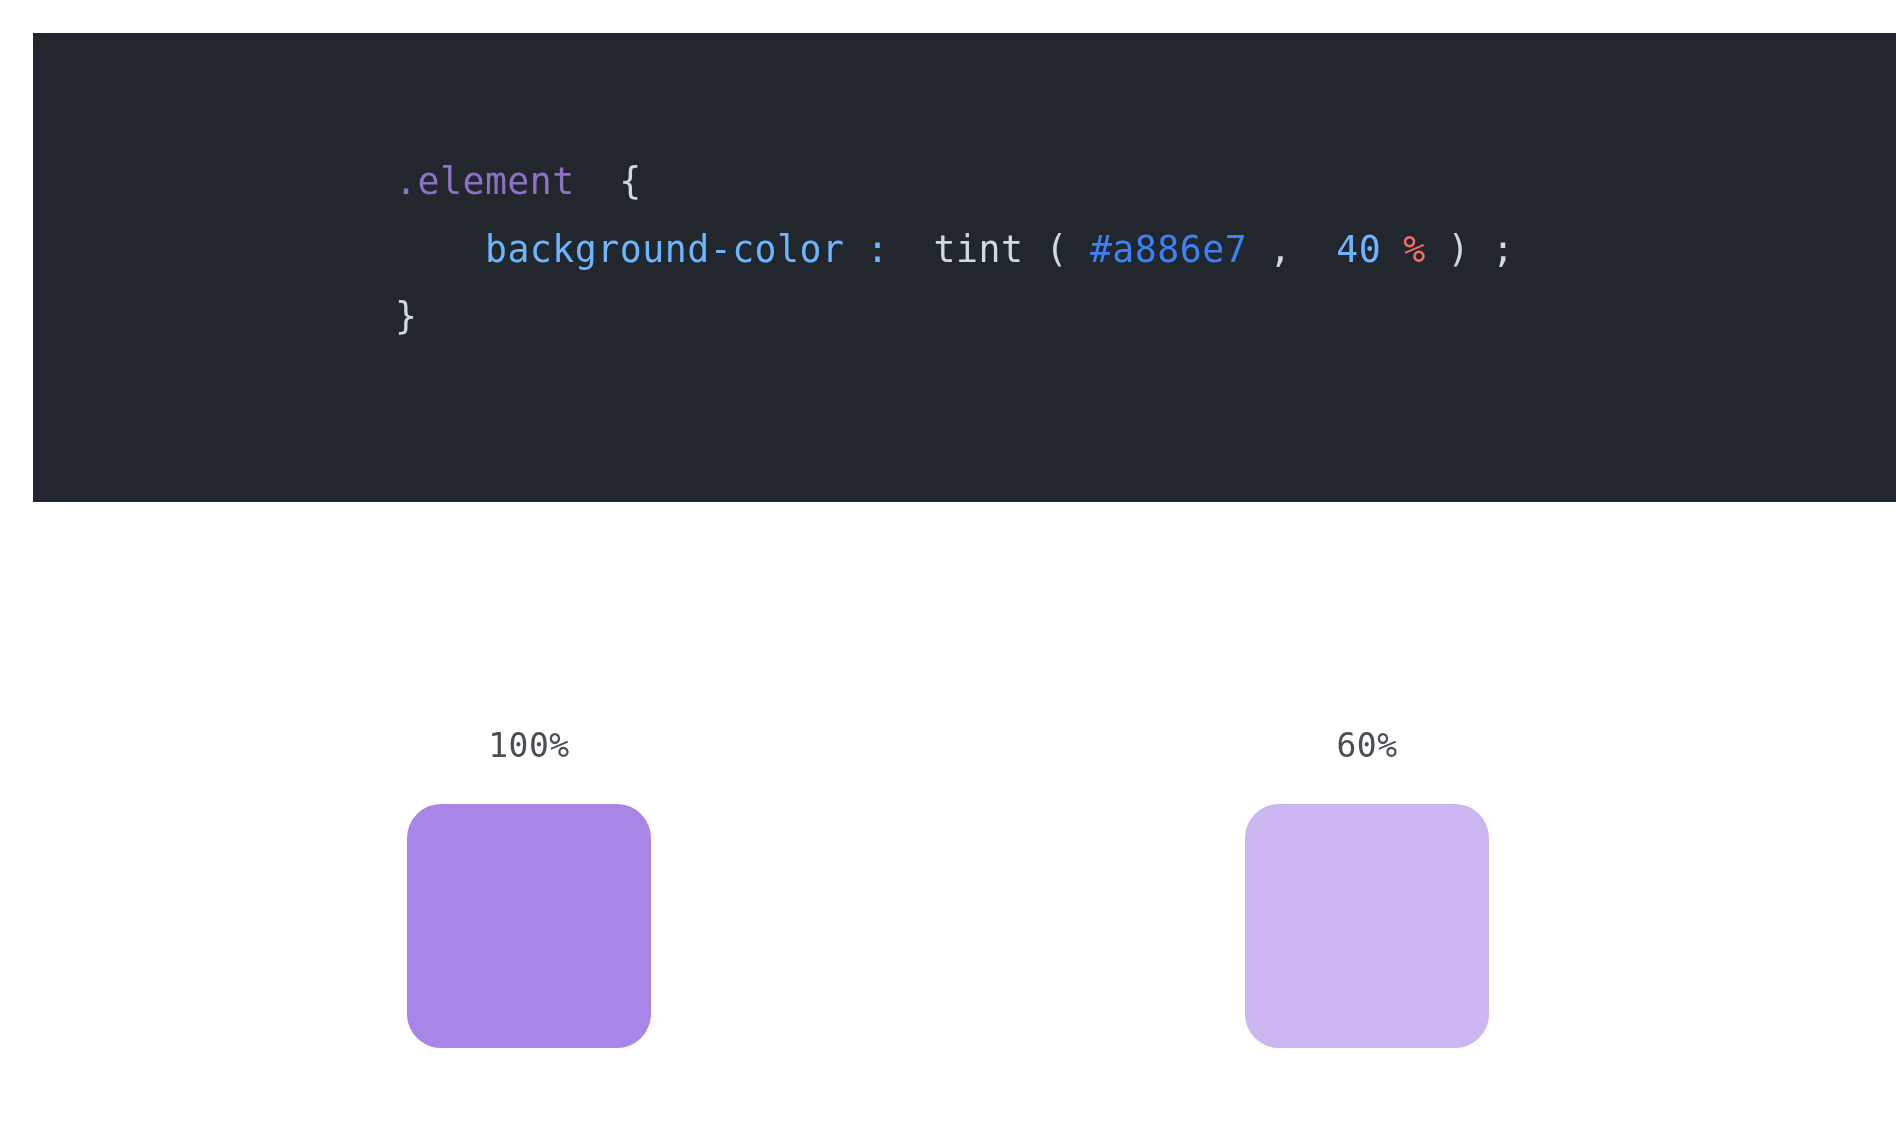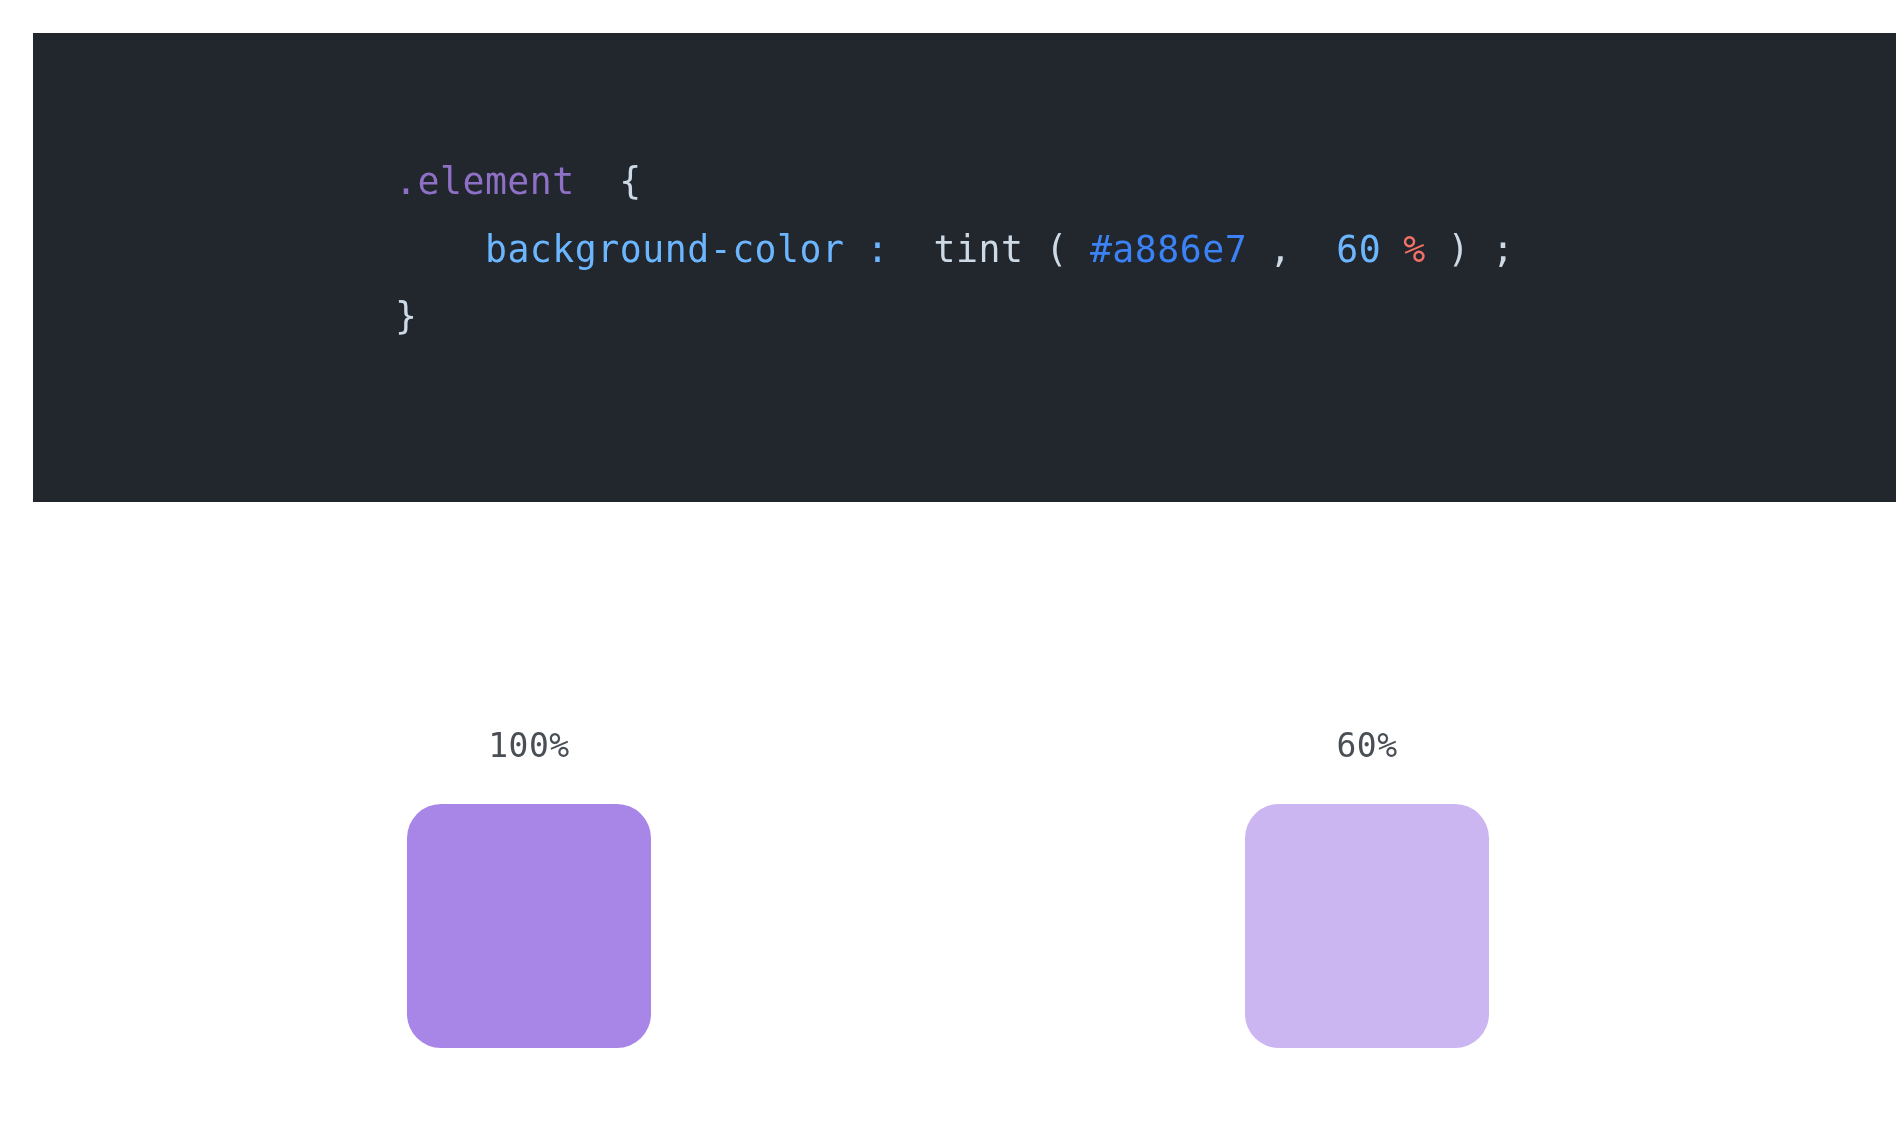--- a/index.html
+++ b/index.html
@@ -62,21 +62,21 @@
     width: 244px;
     height: 244px;
     border-radius: 34px;
   }
 </style>
 </head>
 <body>
 
 <div class="code-block">
   <div class="code-line"><span class="tok-selector">.element</span> <span class="tok-brace">{</span></div>
-  <div class="code-line">    <span class="tok-prop">background-color</span><span class="tok-colon">:</span> <span class="tok-fn">tint</span><span class="tok-paren">(</span><span class="tok-hex">#a886e7</span><span class="tok-comma">,</span> <span class="tok-num">60</span><span class="tok-unit">%</span><span class="tok-paren">)</span><span class="tok-semi">;</span></div>
+  <div class="code-line">    <span class="tok-prop">background-color</span><span class="tok-colon">:</span> <span class="tok-fn">tint</span><span class="tok-paren">(</span><span class="tok-hex">#a886e7</span><span class="tok-comma">,</span> <span class="tok-num">40</span><span class="tok-unit">%</span><span class="tok-paren">)</span><span class="tok-semi">;</span></div>
   <div class="code-line"><span class="tok-brace">}</span></div>
 </div>
 
 <div class="swatch-section">
   <div class="swatch-row">
     <div class="swatch-item">
       <div class="swatch-label">100%</div>
       <div class="swatch-box" style="background:#a886e7"></div>
     </div>
     <div class="swatch-item">

